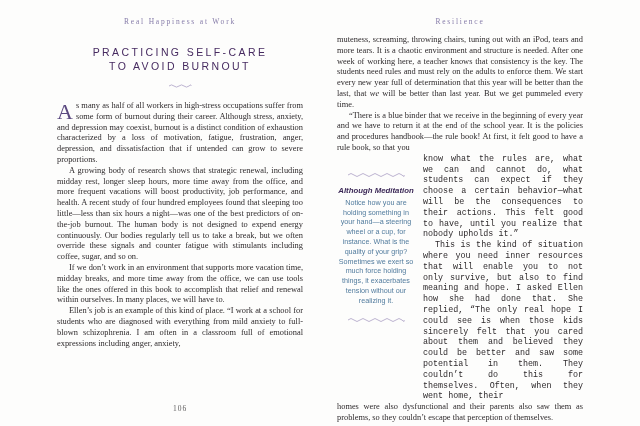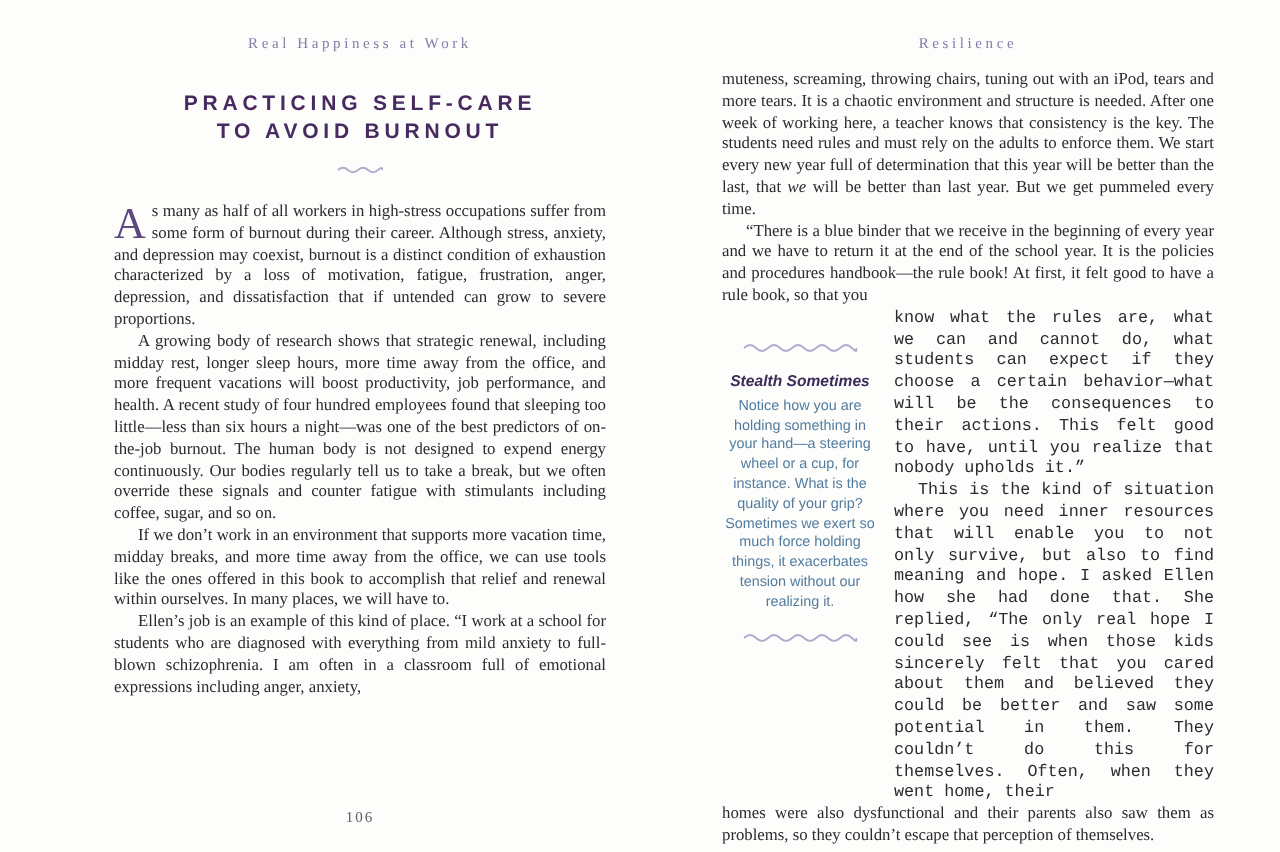--- a/index.html
+++ b/index.html
@@ -8,35 +8,35 @@
     background:#fdfdfc;
     position:relative;
     font-family:"Liberation Serif", serif;
     color:var(--body-ink, #2e2a2c);
     overflow:hidden;
   }
   .page {
     position:absolute; top:0; height:322px; width:246px;
   }
   .page-left  { left:57px; }
-  .page-right { left:337px;margin-left:24px; }
+  .page-right { left:337px; }
 
   .running-head {
     margin-top:17px;
     text-align:center;
     font-size:7.5px;
     letter-spacing:1.8px;
     color:var(--header-purple, #867ca9);
   }
 
   .chapter-title {
     margin-top:19px;
     text-align:center;
     font-family:"Liberation Sans", sans-serif;
-    font-weight:bold;
+    font-weight:normal;
     font-size:10.5px;
     letter-spacing:2.4px;
     line-height:14px;
     color:var(--title-purple, #462a60);
   }
 
   .ornament { text-align:center; margin-top:3px; color:var(--squiggle, #b4aacb); }
   .ornament svg { display:inline-block; vertical-align:middle; }
 
   .text-block { margin-top:7px; }
@@ -124,21 +124,21 @@
     <p><span>muteness, screaming, throwing chairs, tuning out with an iPod, tears and more tears. It is a chaotic environment and structure is needed. After one week of working here, a teacher knows that consistency is the key. The students need rules and must rely on the adults to enforce them. We start every new year full of determination that this year will be better than the last, that </span><i>we</i><span> will be better than last year. But we get pummeled every time.</span></p>
     <p class="indent">“There is a blue binder that we receive in the beginning of every year and we have to return it at the end of the school year. It is the policies and procedures handbook—the rule book! At first, it felt good to have a rule book, so that you</p>
 
     <div class="wrap-row">
       <div class="sidebar">
         <div class="squiggle">
           <svg width="58" height="7" viewBox="0 0 58 7">
               <path d="M1 4 Q4 1 7 4 T13 4 T19 4 T25 4 T31 4 T37 4 T43 4 T49 4 T55 4 T57 4" fill="none" stroke="currentColor" stroke-width="0.9"></path>
             </svg>
         </div>
-        <div class="sidebar-heading">Stealth Sometimes</div>
+        <div class="sidebar-heading">Although Meditation</div>
         <div class="sidebar-body">Notice how you are holding something in your hand—a steering wheel or a cup, for instance. What is the quality of your grip? Sometimes we exert so much force holding things, it exacerbates tension without our realizing it.</div>
         <div class="squiggle">
           <svg width="58" height="7" viewBox="0 0 58 7">
               <path d="M1 4 Q4 1 7 4 T13 4 T19 4 T25 4 T31 4 T37 4 T43 4 T49 4 T55 4 T57 4" fill="none" stroke="currentColor" stroke-width="0.9"></path>
             </svg>
         </div>
       </div>
       <div class="narrow">
         <p>know what the rules are, what we can and cannot do, what students can expect if they choose a certain behavior—what will be the consequences to their actions. This felt good to have, until you realize that nobody upholds it.”</p>
         <p class="indent">This is the kind of situation where you need inner resources that will enable you to not only survive, but also to find meaning and hope. I asked Ellen how she had done that. She replied, “The only real hope I could see is when those kids sincerely felt that you cared about them and believed they could be better and saw some potential in them. They couldn’t do this for themselves. Often, when they went home, their</p>

